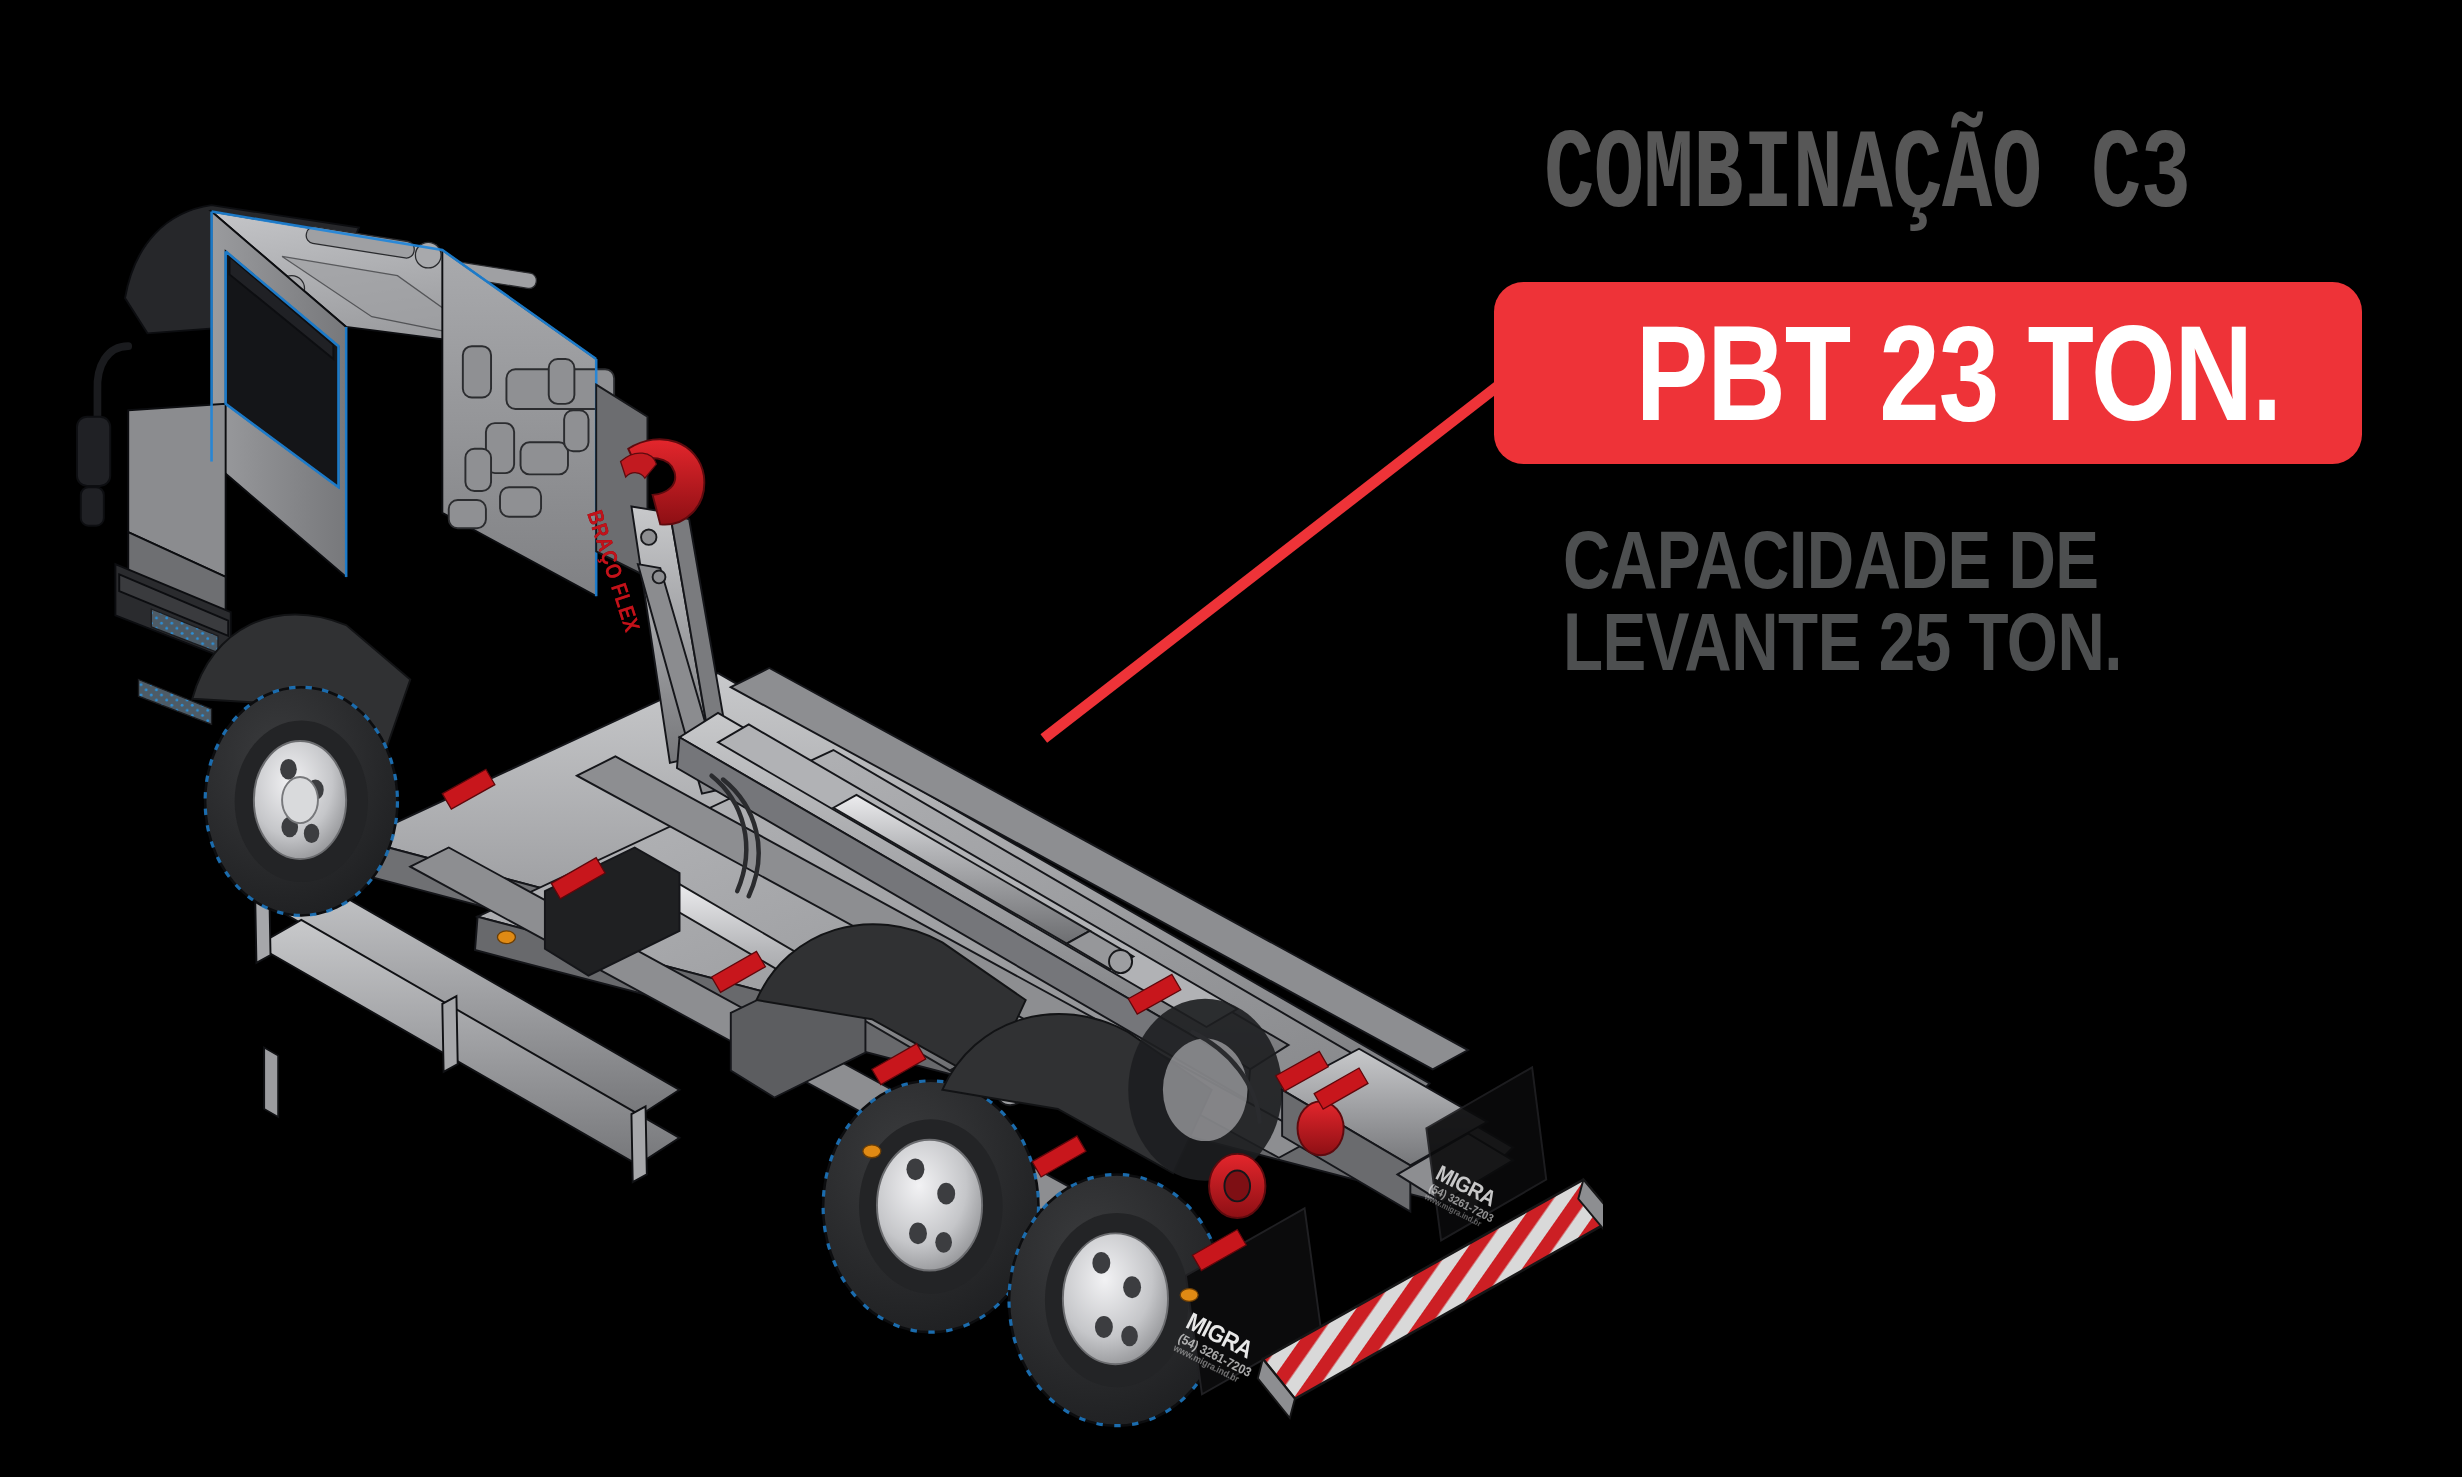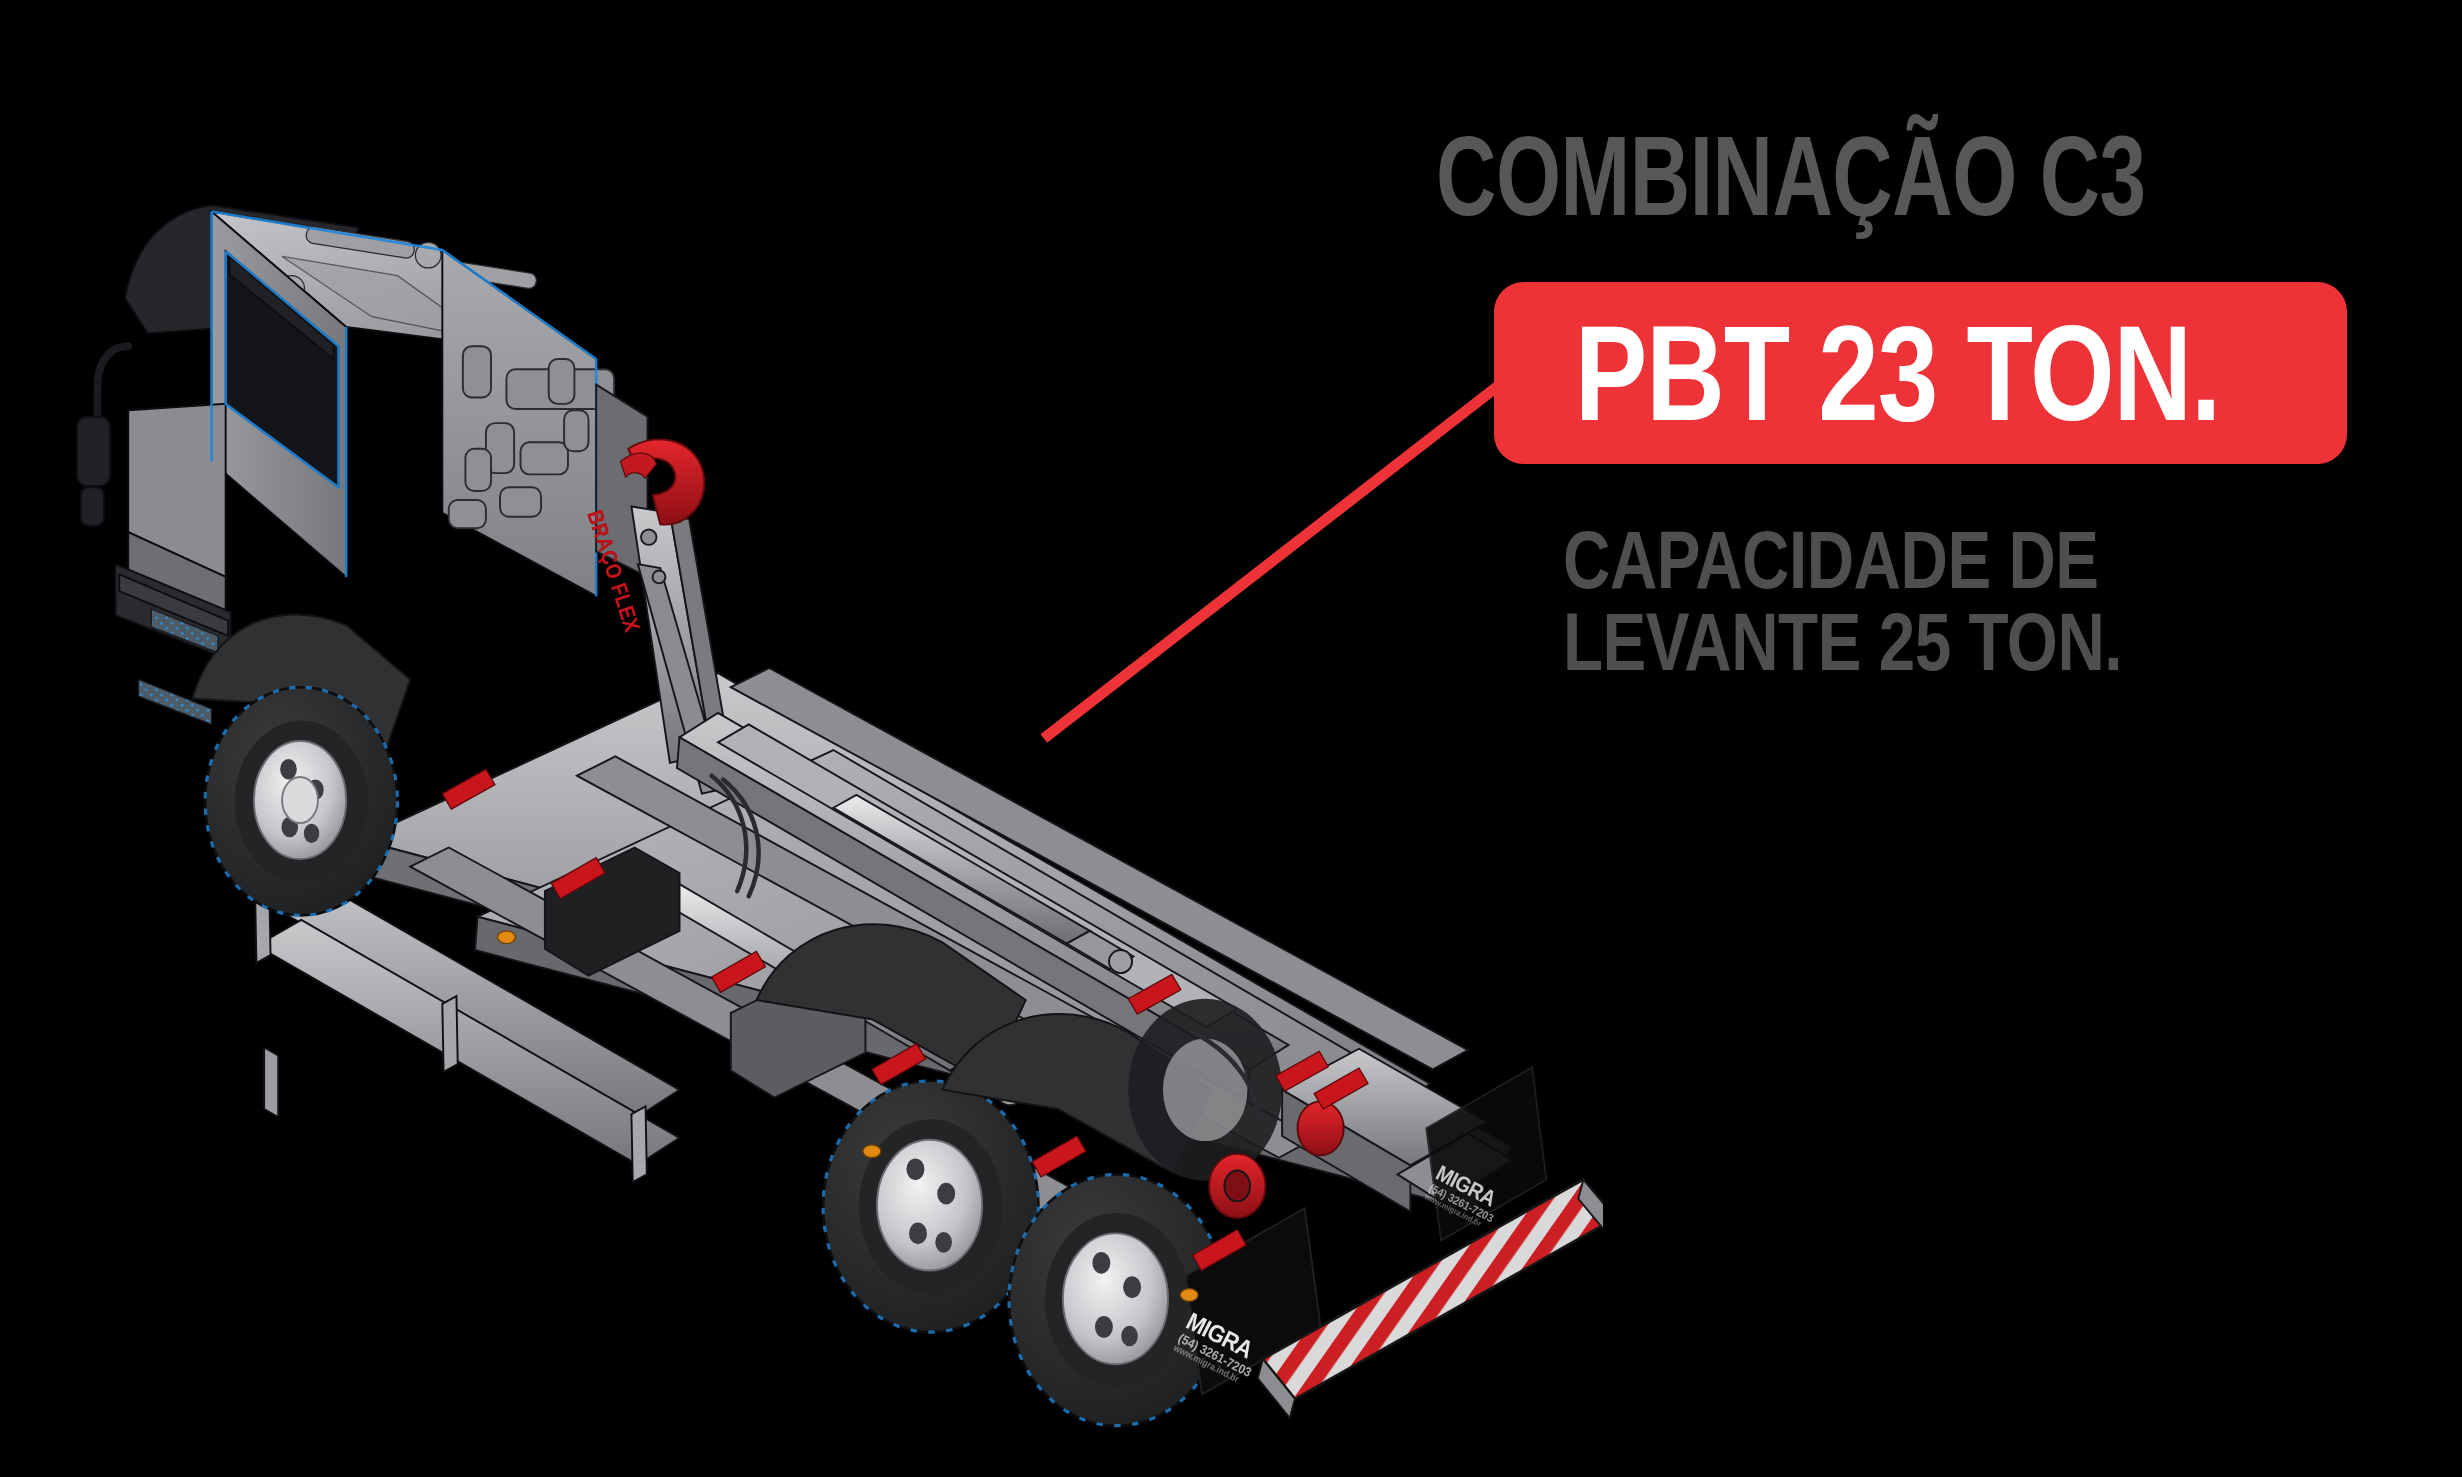--- a/index.html
+++ b/index.html
@@ -5,37 +5,38 @@
 <style>
   html,body{margin:0;padding:0;background:#000;}
   body{
     width:2462px;height:1477px;overflow:hidden;position:relative;
     font-family:"Liberation Sans","DejaVu Sans",sans-serif;
     background:#010101;
   }
   #stage{position:absolute;inset:0;background:#000;}
 
   
-  #infoPanel{position:absolute;left:1436px;top:128px;width:898px;}
+  #infoPanel{position:absolute;left:1544px;top:128px;width:898px;font-family:Liberation Mono, monospace;}
 
   .headline{
     font-size:113px;line-height:0.86;
     font-weight:700;color:#575757;
     letter-spacing:-0.6px;
     transform:scaleX(0.74);transform-origin:left top;
     white-space:nowrap;
     margin:0;
   }
 
   .badge{
     position:absolute;left:1494px;top:282px;
     width:853px;height:182px;
     background:#ee3338;border-radius:29.5px;
-    display:flex;align-items:center;justify-content:flex-start;
+    display:flex;align-items:center;justify-content:flex-end;
     overflow:hidden;
+    padding-left:15px;
   }
   .badge-text{
     font-size:136px;font-weight:700;color:#ffffff;
     line-height:1;white-space:nowrap;letter-spacing:-1.3px;
     transform:scaleX(0.80);transform-origin:center center;
   }
 
   .subline{
     position:absolute;left:1563px;
     font-size:0;

